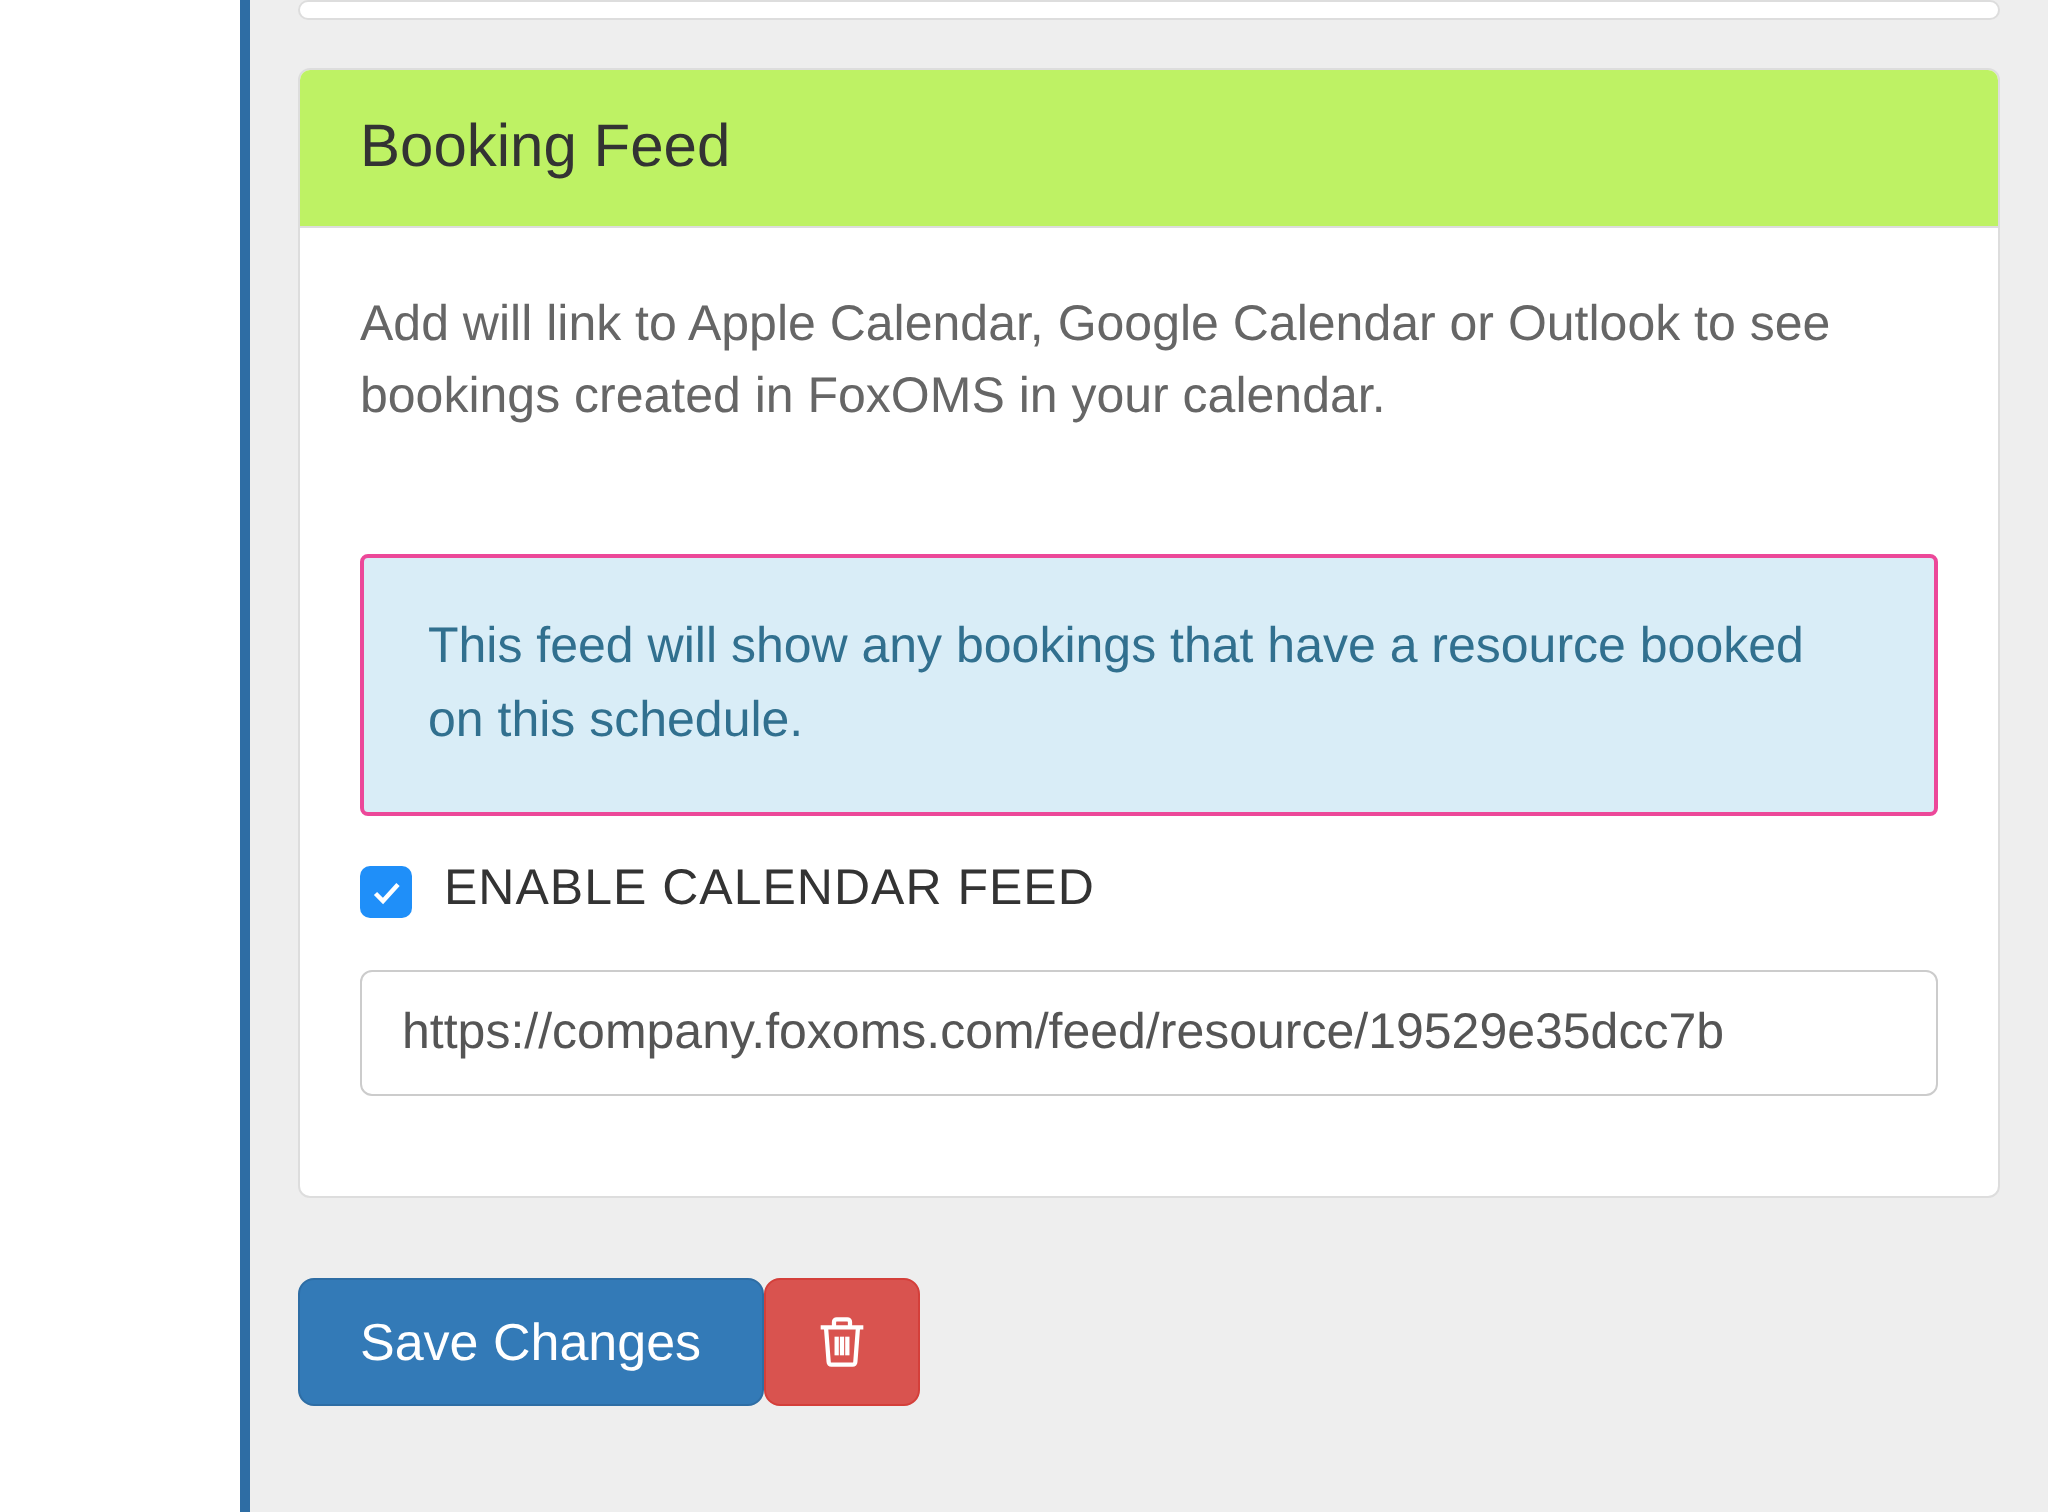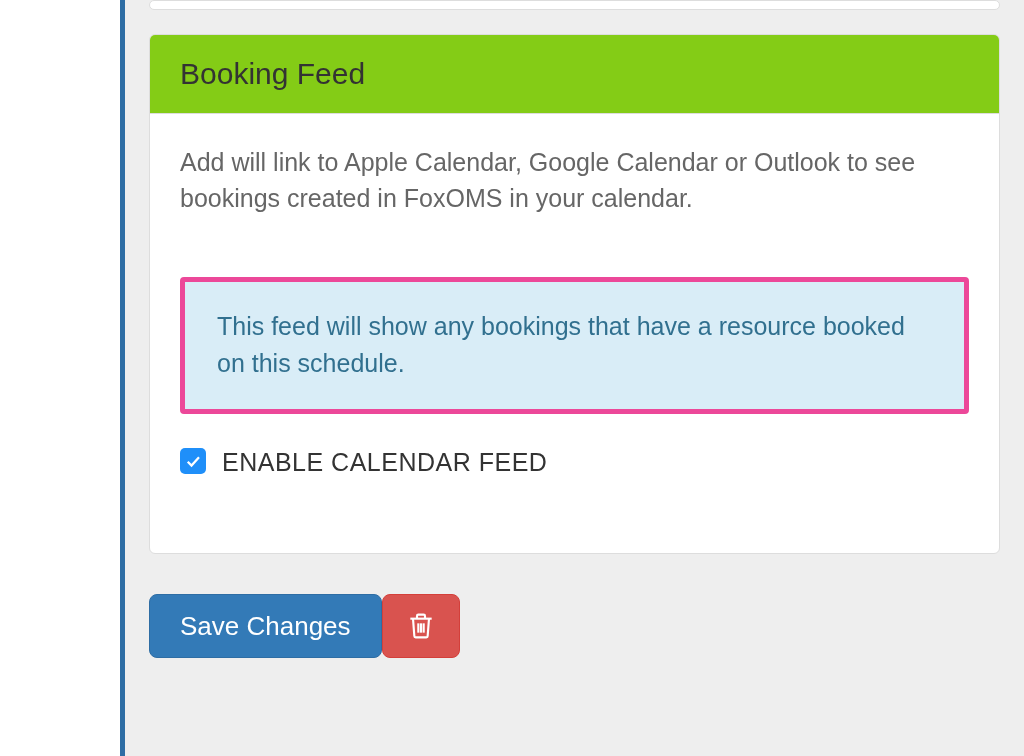--- a/index.html
+++ b/index.html
@@ -37,53 +37,53 @@
     margin-bottom: 24px;
   }
   .panel {
     background: #fff;
     border: 1px solid #ddd;
     border-radius: 6px;
     overflow: hidden;
     margin-bottom: 40px;
   }
   .panel-header {
-    background: #84cc16;
+    background: #bef264;
     border-bottom: 1px solid #ddd;
     padding: 22px 30px;
   }
   .panel-title {
     font-size: 30px;
     font-weight: 500;
     color: #333;
   }
   .panel-body {
     padding: 30px 30px 50px 30px;
   }
   .description {
     font-size: 25px;
     color: #666;
     line-height: 1.45;
     margin-bottom: 60px;
   }
   .info-alert {
     background: #d9edf7;
-    border: 5px solid #ec4899;
+    border: 2px solid #ec4899;
     border-radius: 4px;
     padding: 26px 32px;
-    margin-bottom: 34px;
+    margin-bottom: 22px;
   }
   .info-alert-text {
     color: #31708f;
     font-size: 25px;
     line-height: 1.5;
   }
   .checkbox-row {
     display: flex;
-    align-items: flex-start;
+    align-items: flex-end;
     gap: 16px;
     margin-bottom: 26px;
   }
   .checkbox {
     width: 26px;
     height: 26px;
     background: #1f8ff9;
     border-radius: 5px;
     display: flex;
     align-items: center;
@@ -171,20 +171,21 @@
 
         <div class="checkbox-row">
           <div class="checkbox">
             <svg viewBox="0 0 24 24">
               <polyline points="5 13 10 18 20 7"></polyline>
             </svg>
           </div>
           <span class="checkbox-label">ENABLE CALENDAR FEED</span>
         </div>
 
+        <input type="text" class="feed-input" readonly="" value="https://company.foxoms.com/feed/resource/19529e35dcc7b" style="">
       </div>
     </div>
 
     <div class="action-row">
       <button class="btn-primary">Save Changes</button>
       <button class="btn-danger">
         <svg viewBox="0 0 24 24">
           <path d="M4 6.5h16"></path>
           <path d="M9 6.5V4.5a1 1 0 0 1 1-1h4a1 1 0 0 1 1 1v2"></path>
           <path d="M6 6.5l1 13a1 1 0 0 0 1 1h8a1 1 0 0 0 1-1l1-13"></path>

